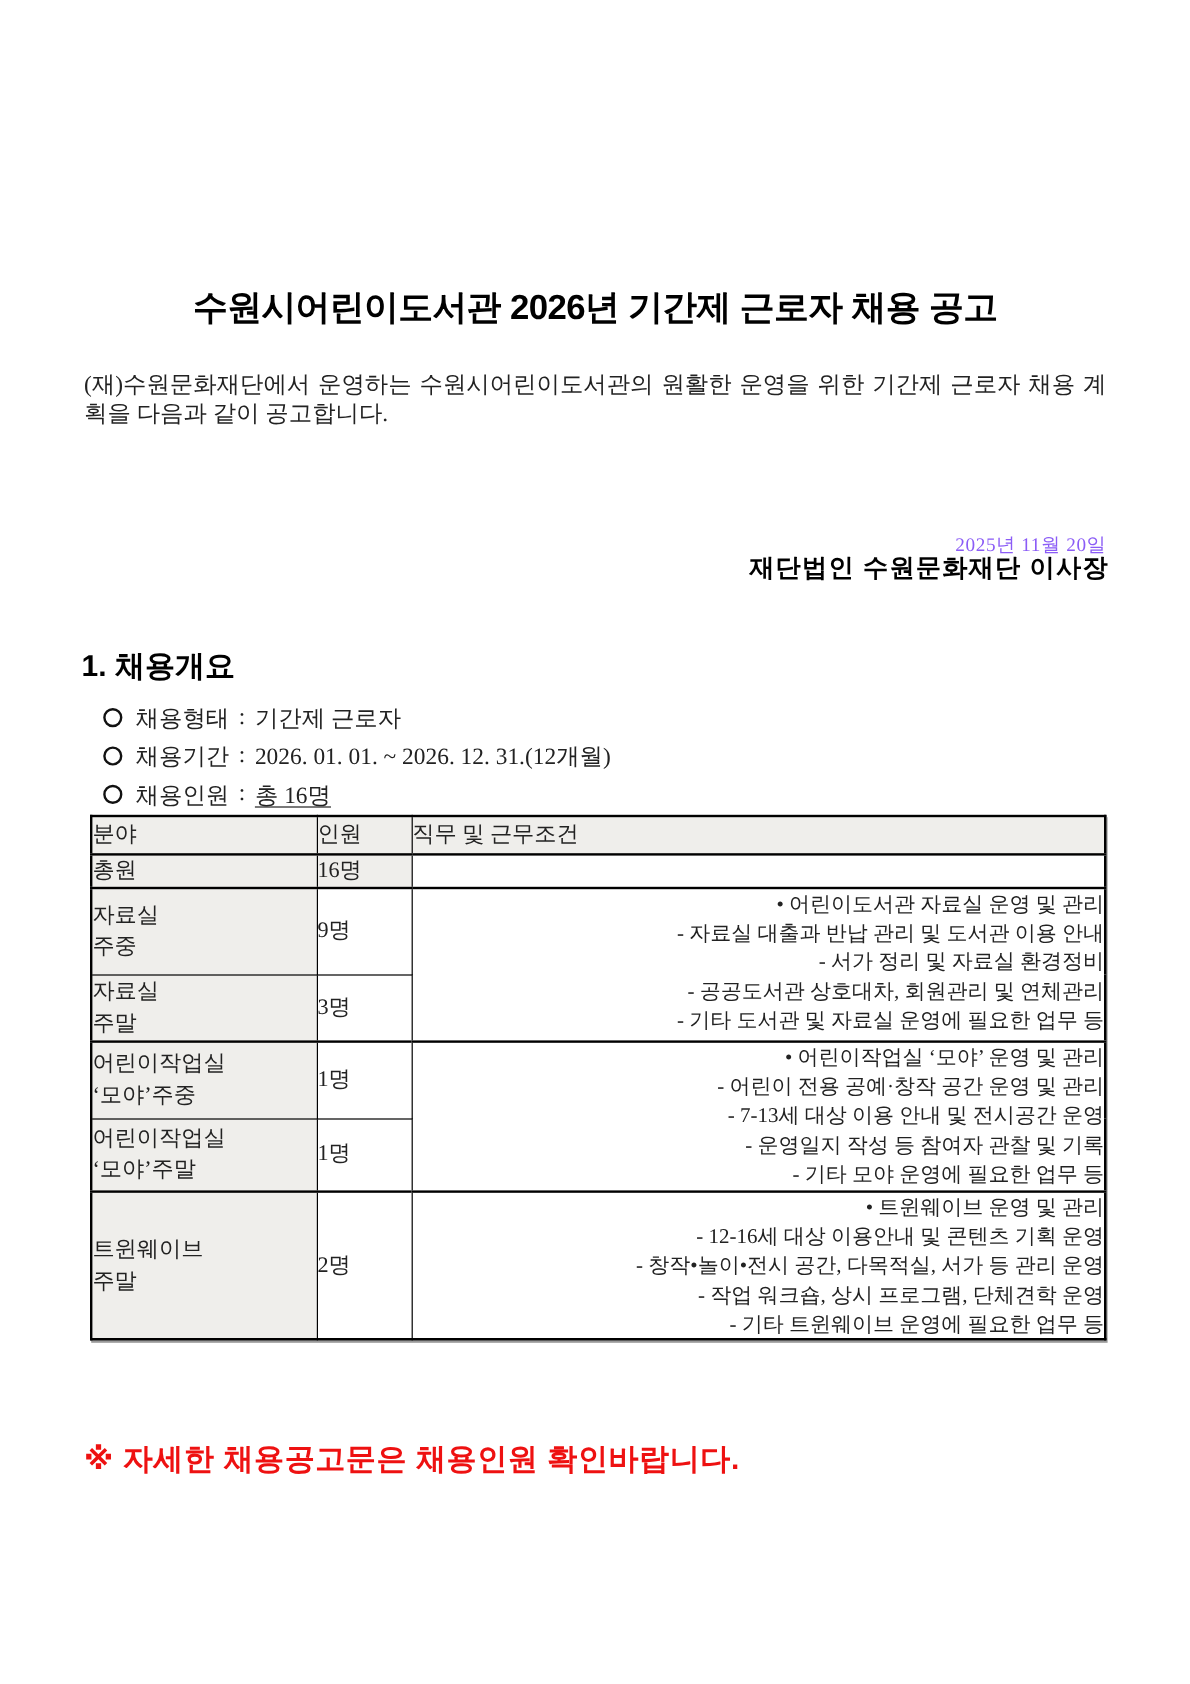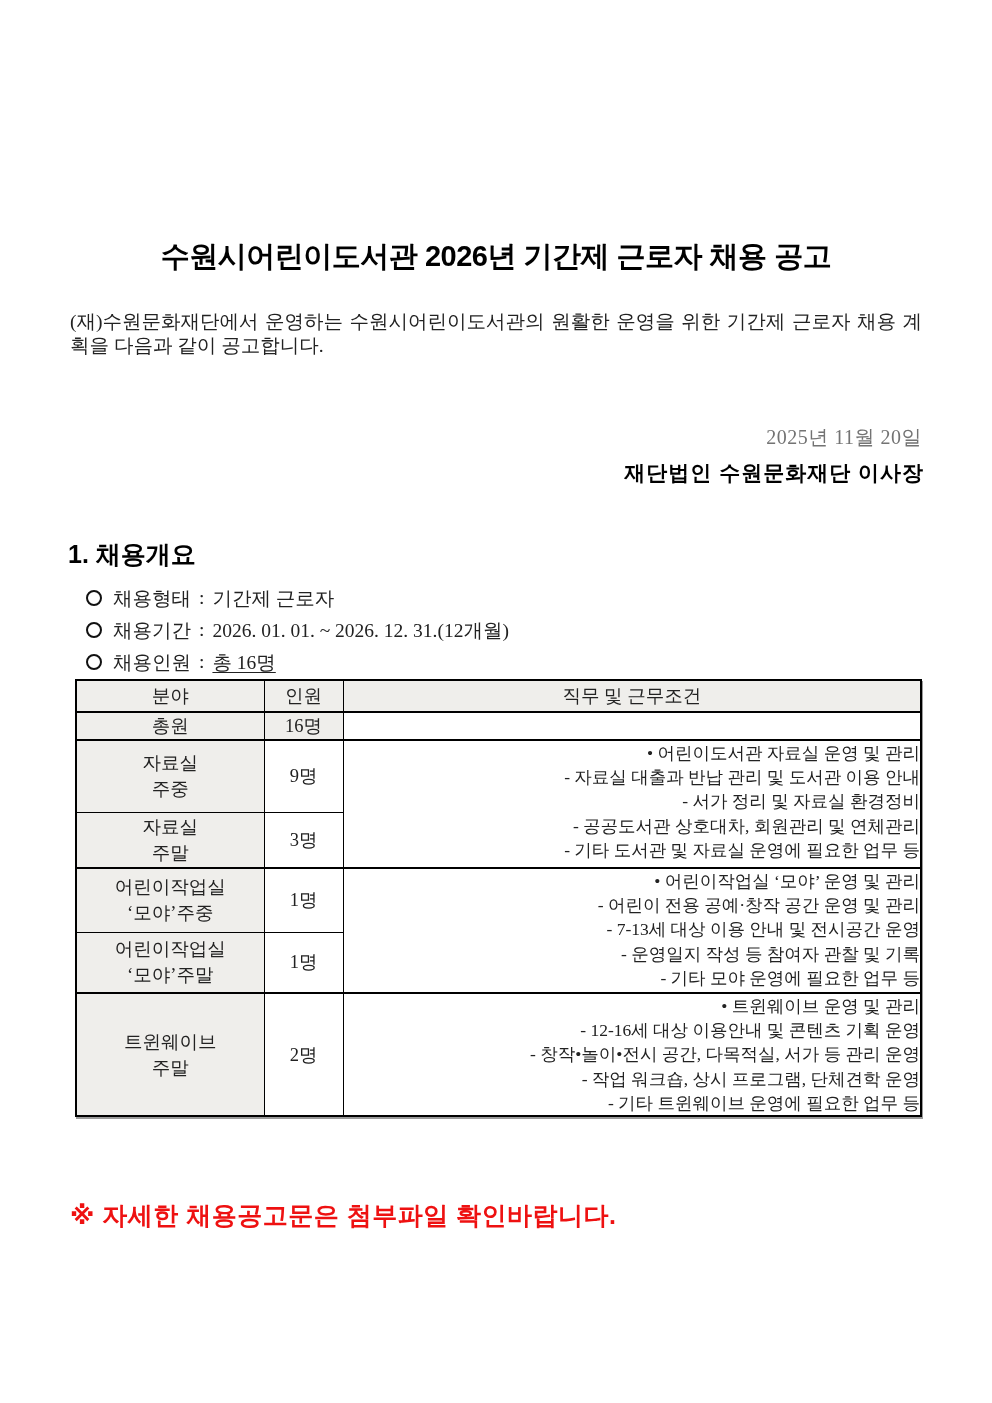--- a/index.html
+++ b/index.html
@@ -16,23 +16,23 @@
     position:absolute; left:0; right:0; top:237px; margin:0;
     text-align:center; font-size:29px; font-weight:800; letter-spacing:-0.5px; color:#000;
   }
   .intro {
     position:absolute; left:70px; top:310px; width:852px; margin:0;
     font-family:"Liberation Serif","DejaVu Serif",serif;
     font-size:19.5px; line-height:24px; color:#222;
     text-align:justify;
   }
   .date-line {
-    position:absolute; right:70px; top:424px;
-    font-family:"Liberation Serif","DejaVu Serif",serif;
-    font-size:20px; color:#737373; letter-spacing:0.5px;
+    position:absolute; right:70px; top:444px;
+    font-family:"Liberation Serif","DejaVu Serif",serif;
+    font-size:16px; color:#8b5cf6; letter-spacing:0.5px;
   }
   .signer {
     position:absolute; right:68px; top:459px;
     font-weight:800; font-size:21px; letter-spacing:1px; color:#000;
   }
   .sec-heading {
     position:absolute; left:68px; top:538px; margin:0;
     font-size:25px; font-weight:800; color:#000;
   }
   .bullets {
@@ -64,21 +64,21 @@
   .col-count { width:79px; }
   .col-duty  { width:578px; }
   tr.r-hdr   { height:32px; }
   tr.r-total { height:27px; }
   tr.r-a1 { height:72px; }
   tr.r-a2 { height:56px; }
   tr.r-b1 { height:64px; }
   tr.r-b2 { height:61px; }
   tr.r-c1 { height:121px; }
   .cell-center {
-    text-align:center; vertical-align:middle;
+    text-align:left; vertical-align:middle;
     font-size:18.5px; line-height:26px; white-space:pre-line;
   }
   .bg-gray { background:#efeeeb; }
   .thickB { border-bottom-width:2px !important; }
   .duty-cell {
     vertical-align:top; text-align:right;
     font-size:17.5px; line-height:24.2px; padding:5px 6px 4px 6px;
   }
   .duty-cell div { padding-left:17px; white-space:pre-wrap; }
   .duty-cell div:first-child { padding-left:3px; }
@@ -187,15 +187,15 @@
           <div>• 트윈웨이브 운영 및 관리</div>
           <div>- 12-16세 대상 이용안내 및 콘텐츠 기획 운영</div>
           <div>- 창작•놀이•전시 공간, 다목적실, 서가 등 관리 운영</div>
           <div>- 작업 워크숍, 상시 프로그램, 단체견학 운영</div>
           <div>- 기타 트윈웨이브 운영에 필요한 업무 등</div>
         </td>
       </tr>
     </tbody>
   </table>
 
-  <div class="red-note" style="color: rgb(238, 17, 17);">※ 자세한 채용공고문은 첨부파일 확인바랍니다.</div>
+  <div class="red-note" style="color: rgb(238, 17, 17);">※ 자세한 채용공고문은 채용인원 확인바랍니다.</div>
 
 </div>
 
 </body></html>

